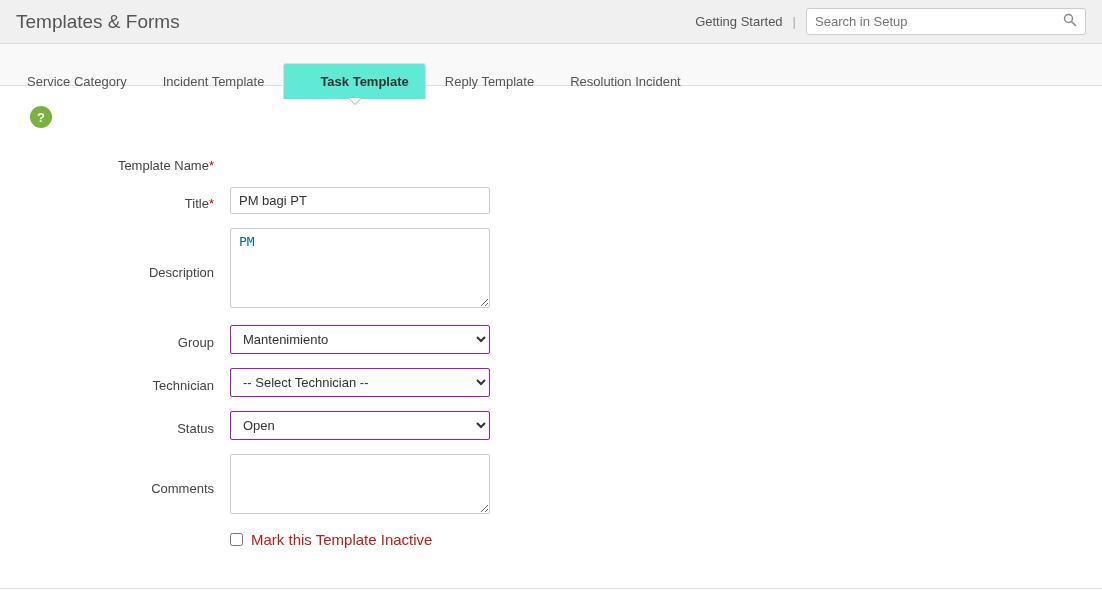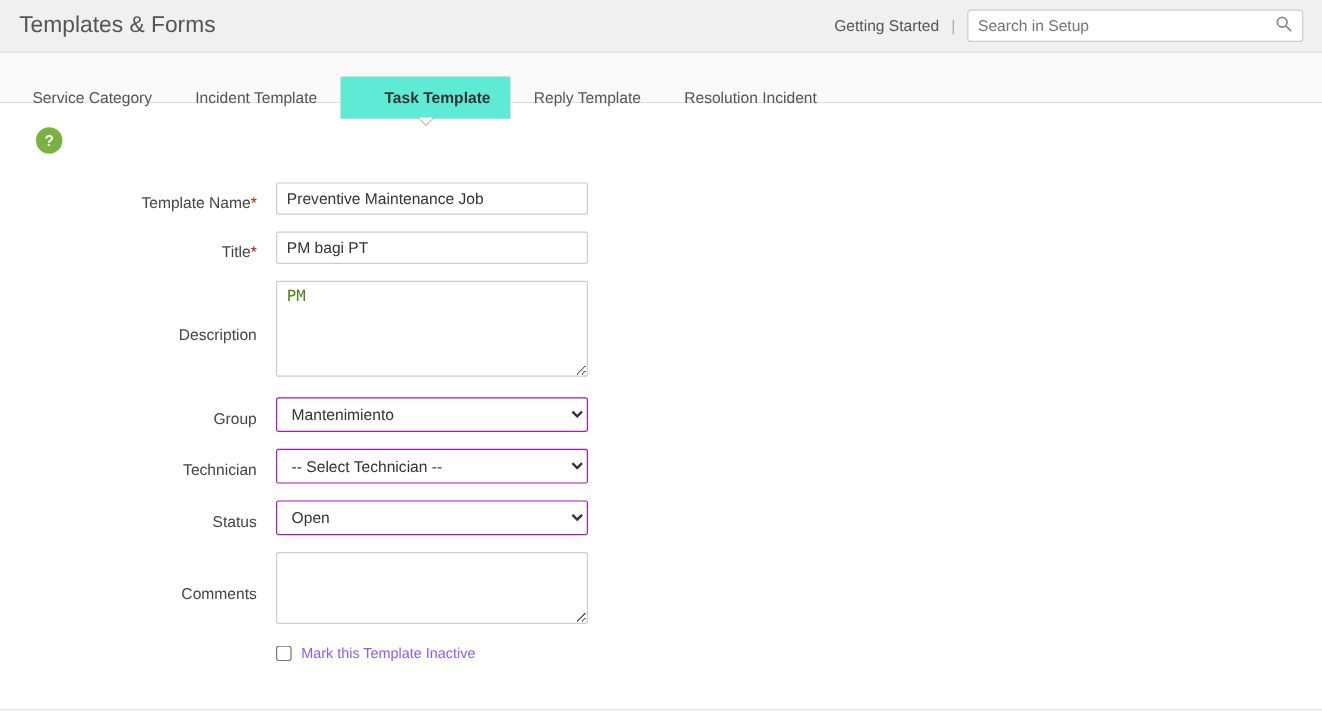--- a/index.html
+++ b/index.html
@@ -183,21 +183,21 @@
       background: white;
       outline: none;
     }
     .form-field textarea {
       width: 100%;
       height: 80px;
       padding: 5px 8px;
       border: 1px solid #ccc;
       border-radius: 2px;
       font-size: 13px;
-      color: #4d7c0f;
+      color: #0369a1;
       background: white;
       outline: none;
       resize: vertical;
     }
     .form-field select {
       width: 100%;
       padding: 5px 8px;
       border: 1px solid #a21caf;
       border-radius: 2px;
       font-size: 13px;
@@ -214,22 +214,22 @@
       display: flex;
       align-items: center;
       margin-left: 200px;
       margin-bottom: 20px;
       margin-top: 8px;
     }
     .checkbox-row input[type="checkbox"] {
       margin-right: 8px;
     }
     .checkbox-row label {
-      font-size: 12px;
-      color: #8b5cf6;
+      font-size: 15px;
+      color: #b91c1c;
     }
 
     
     .form-footer {
       border-top: 1px solid #ddd;
       padding: 16px 30px;
       display: flex;
       align-items: center;
       justify-content: center;
       gap: 10px;
@@ -268,23 +268,20 @@
   <div class="page-header">
     <div class="help-icon">?</div>
   </div>
 
   <div class="form-table">
 
     <div class="form-row">
       <div class="form-label">
         <span>Template Name</span><span class="required">*</span>
       </div>
-      <div class="form-field">
-        <input type="text" value="Preventive Maintenance Job" style="">
-      </div>
     </div>
 
     <div class="form-row">
       <div class="form-label">
         <span>Title</span><span class="required">*</span>
       </div>
       <div class="form-field">
         <input type="text" value="PM bagi PT" style="">
       </div>
     </div>

